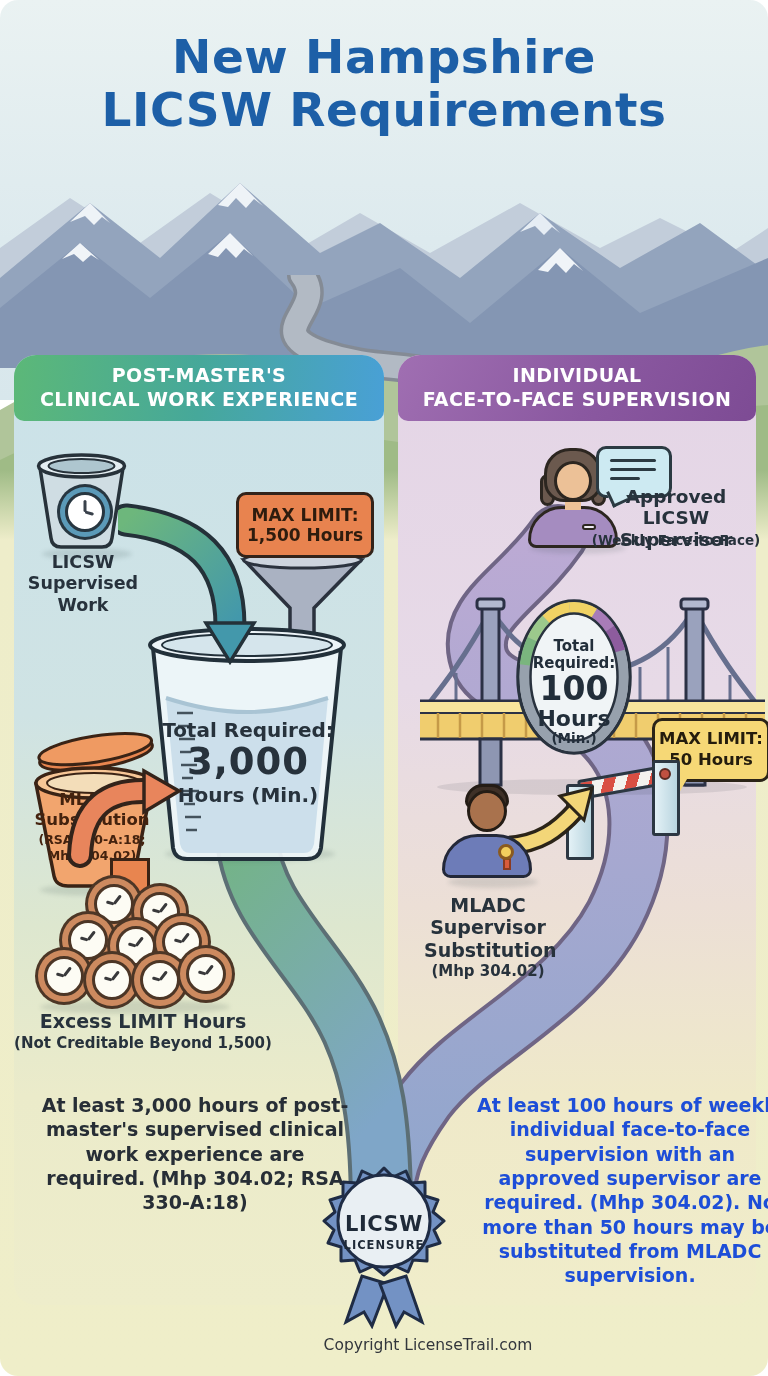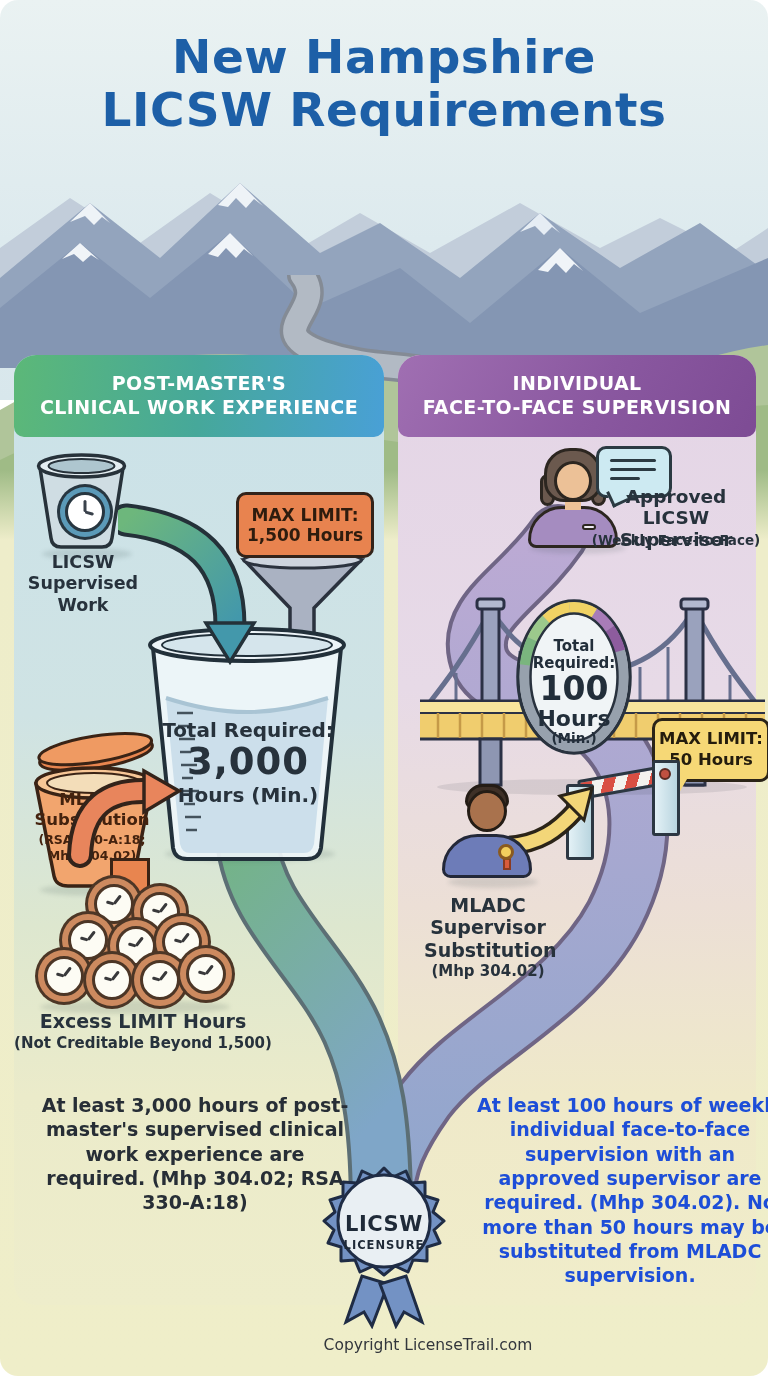--- a/index.html
+++ b/index.html
@@ -17,21 +17,21 @@
   
   .title{left:0;top:30px;width:768px;text-align:center;font-weight:bold;
          font-size:47px;line-height:1.13;color:#1d5fa7;letter-spacing:.5px;}
 
   
   .panel{border-radius:22px;}
   .panel-left{left:14px;top:355px;width:370px;height:950px;
     background:linear-gradient(180deg,#cbe2e9 0%,#cfe3e4 38%,#dde7cf 60%,#ebebca 78%,#eeedcb 100%);}
   .panel-right{left:398px;top:355px;width:358px;height:950px;
     background:linear-gradient(180deg,#e4d5e6 0%,#e7dae7 35%,#ecdfd6 58%,#efe9c9 78%,#f0edca 100%);}
-  .panel-header{position:absolute;left:0;top:0;width:100%;height:82px;border-radius:22px 22px 10px 10px;
+  .panel-header{position:absolute;left:0;top:0;width:100%;height:66px;border-radius:22px 22px 10px 10px;
     color:#fff;font-weight:bold;font-size:19px;line-height:1.25;display:flex;flex-direction:column;
     align-items:center;justify-content:center;letter-spacing:.4px;}
   .hdr-left{background:linear-gradient(95deg,#5cb878 0%,#46a89a 50%,#49a0d6 100%);}
   .hdr-right{background:linear-gradient(120deg,#a06fb2 0%,#8a58a0 55%,#7d4b94 100%);text-align:center;}
 
   .lbl{font-weight:bold;color:#27323c;}
   .shadow{background:rgba(40,60,60,.13);border-radius:50%;filter:blur(2px);}
 
   
   .max-badge{left:236px;top:492px;width:132px;height:60px;background:#e8834f;border:3px solid #33231a;

